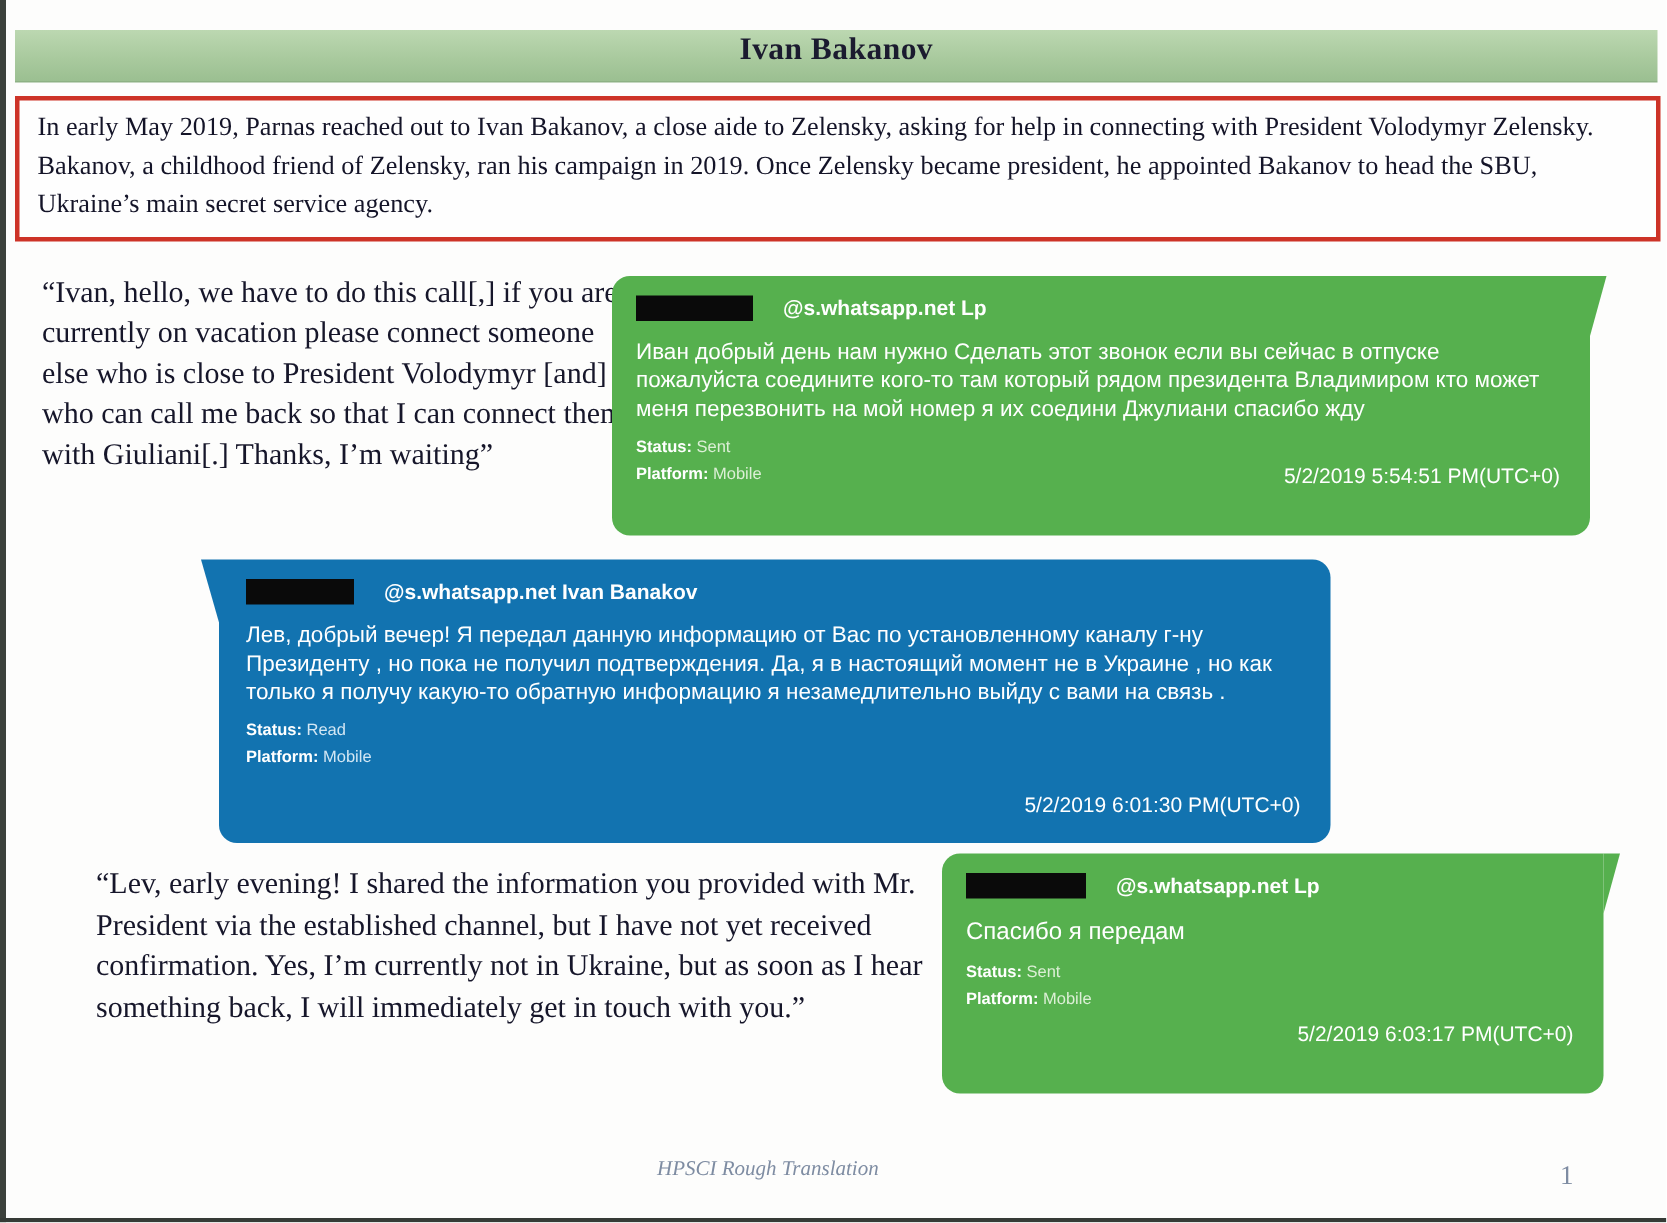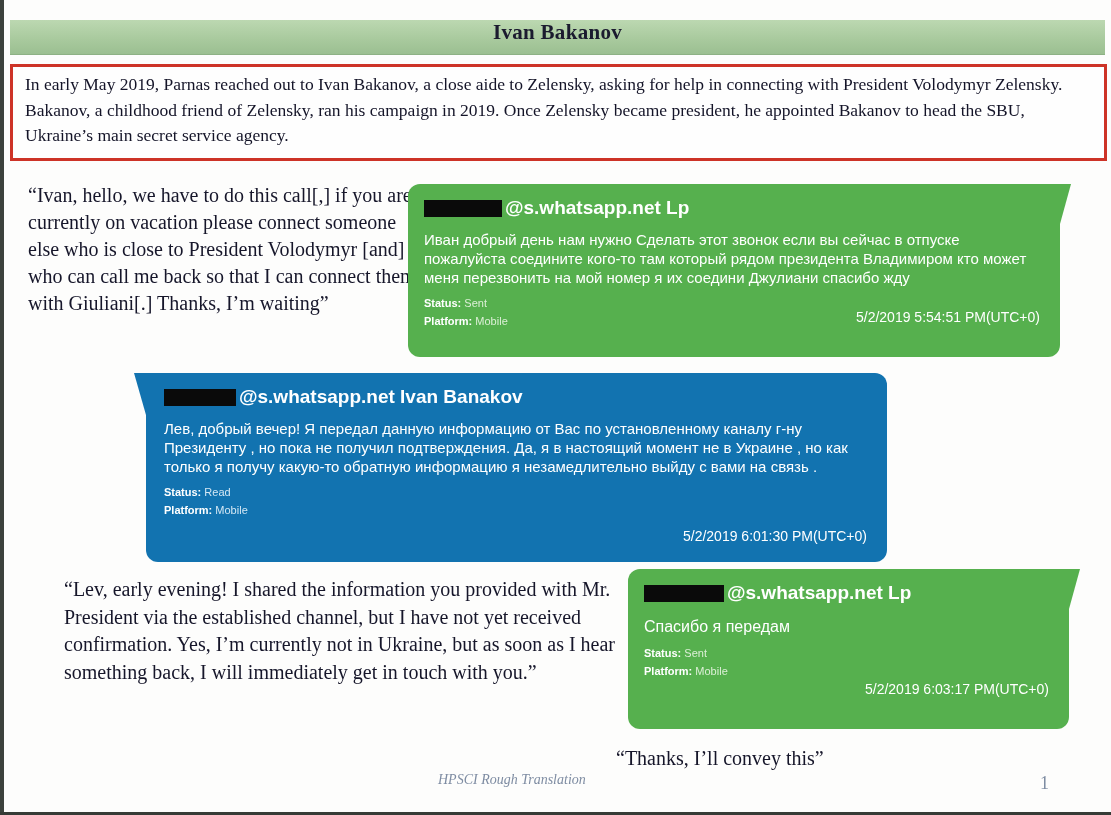--- a/index.html
+++ b/index.html
@@ -40,21 +40,21 @@
   }
   .bubble.blue { background:#1273b0; border-radius:0 12px 12px 12px; }
   .bubble.blue::after {
     content:""; position:absolute; top:0; left:-12px; width:0; height:0;
     border-top:42px solid #1273b0; border-left:12px solid transparent;
   }
   .b1    { left:408px; top:184px; width:652px; height:173px; padding:13px 18px 12px 16px; }
   .bblue { left:146px; top:373px; width:741px; height:189px; padding:13px 32px 12px 18px; }
   .b2    { left:628px; top:569px; width:441px; height:160px; padding:13px 18px 12px 16px; }
 
-  .msg-header { display:flex; align-items:center; gap:3px; font-size:19px; font-weight:bold; }
+  .msg-header { display:flex; gap:20px; font-size:14px; font-weight:bold; }
   .redact { display:inline-block; height:17px; background:#0a0a0a; }
   .r1 { width:78px; } .r2 { width:72px; } .r3 { width:80px; }
 
   .msg-body { margin:11px 0 8px 0; font-size:15px; line-height:19px; }
   .b2 .msg-body { font-size:16px; margin:13px 0 9px 0; }
 
   .meta { font-size:11px; line-height:17.5px; font-weight:bold; }
   .green .meta .value { font-weight:normal; color:#dcefd6; }
   .blue  .meta .value { font-weight:normal; color:#d3e7f4; }
 
@@ -129,17 +129,16 @@
       <span class="label">Status:</span>
       <span class="value">Sent</span>
     </div>
     <div class="meta">
       <span class="label">Platform:</span>
       <span class="value">Mobile</span>
     </div>
     <div class="timestamp">5/2/2019 6:03:17 PM(UTC+0)</div>
   </div>
 
-  <p class="quote quote3">“Thanks, I’ll convey this”</p>
 
   <span class="footer-center">HPSCI Rough Translation</span>
   <span class="footer-page">1</span>
 </div>
 
 </body></html>

